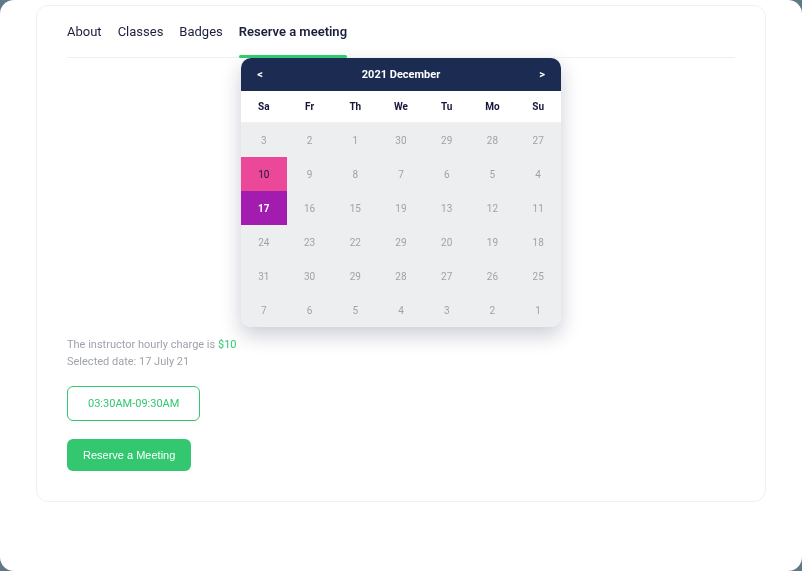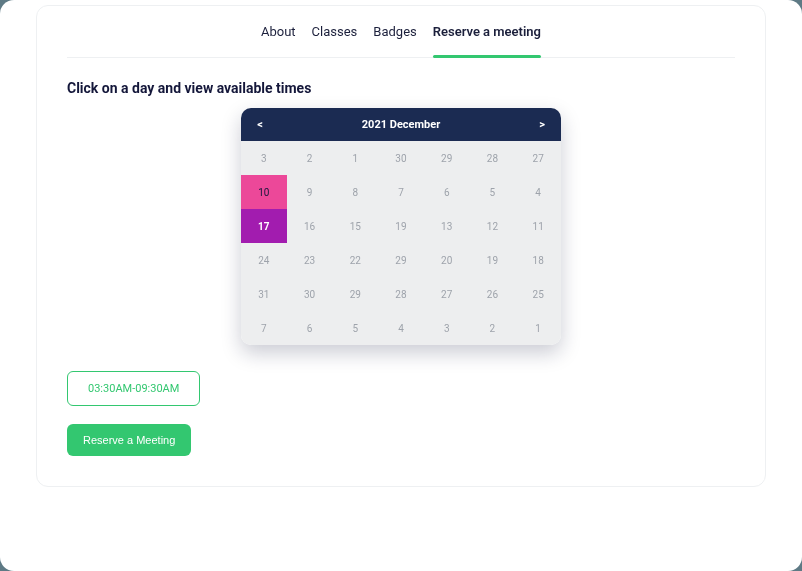--- a/index.html
+++ b/index.html
@@ -24,21 +24,20 @@
     border: 1px solid #eef0f2;
     border-radius: 12px;
     padding: 0 30px 30px 30px;
   }
   .tabs {
     display: flex;
     gap: 16px;
     padding: 18px 0 10px 0;
     border-bottom: 1px solid #eef0f2;
     position: relative;
-    justify-content: center;
   }
   .tab {
     font-size: 13px;
     color: #1b1f3b;
     cursor: pointer;
     padding-bottom: 8px;
   }
   .tab.active {
     font-weight: 600;
     position: relative;
@@ -150,28 +149,36 @@
 
 <div class="window">
   <div class="card">
     <div class="tabs">
       <div class="tab">About</div>
       <div class="tab">Classes</div>
       <div class="tab">Badges</div>
       <div class="tab active">Reserve a meeting</div>
     </div>
 
-    <div class="section-title">Click on a day and view available times</div>
 
     <div class="calendar">
       <div class="cal-head">
         <span class="nav">&lt;</span>
         <span>2021 December</span>
         <span class="nav">&gt;</span>
       </div>
+      <div class="cal-daysrow" id="cal-daysrow">
+          <div class="cal-dayname">Sa</div>
+          <div class="cal-dayname">Fr</div>
+          <div class="cal-dayname">Th</div>
+          <div class="cal-dayname">We</div>
+          <div class="cal-dayname">Tu</div>
+          <div class="cal-dayname">Mo</div>
+          <div class="cal-dayname">Su</div>
+        </div>
       <div class="cal-grid" id="cal-grid">
           <div class="cal-cell">3</div>
           <div class="cal-cell">2</div>
           <div class="cal-cell">1</div>
           <div class="cal-cell">30</div>
           <div class="cal-cell">29</div>
           <div class="cal-cell">28</div>
           <div class="cal-cell">27</div>
           <div class="cal-cell today">10</div>
           <div class="cal-cell">9</div>
@@ -204,18 +211,22 @@
           <div class="cal-cell">7</div>
           <div class="cal-cell">6</div>
           <div class="cal-cell">5</div>
           <div class="cal-cell">4</div>
           <div class="cal-cell">3</div>
           <div class="cal-cell">2</div>
           <div class="cal-cell">1</div>
         </div>
     </div>
 
+    <div class="pick-sub">
+      <span>The instructor hourly charge is </span><span class="price">$10</span><br>
+      <span>Selected date: 17 July 21</span>
+    </div>
 
     <div class="time-slot">03:30AM-09:30AM</div>
     <br>
     <button class="reserve-btn">Reserve a Meeting</button>
   </div>
 </div>
 
 </body></html>

